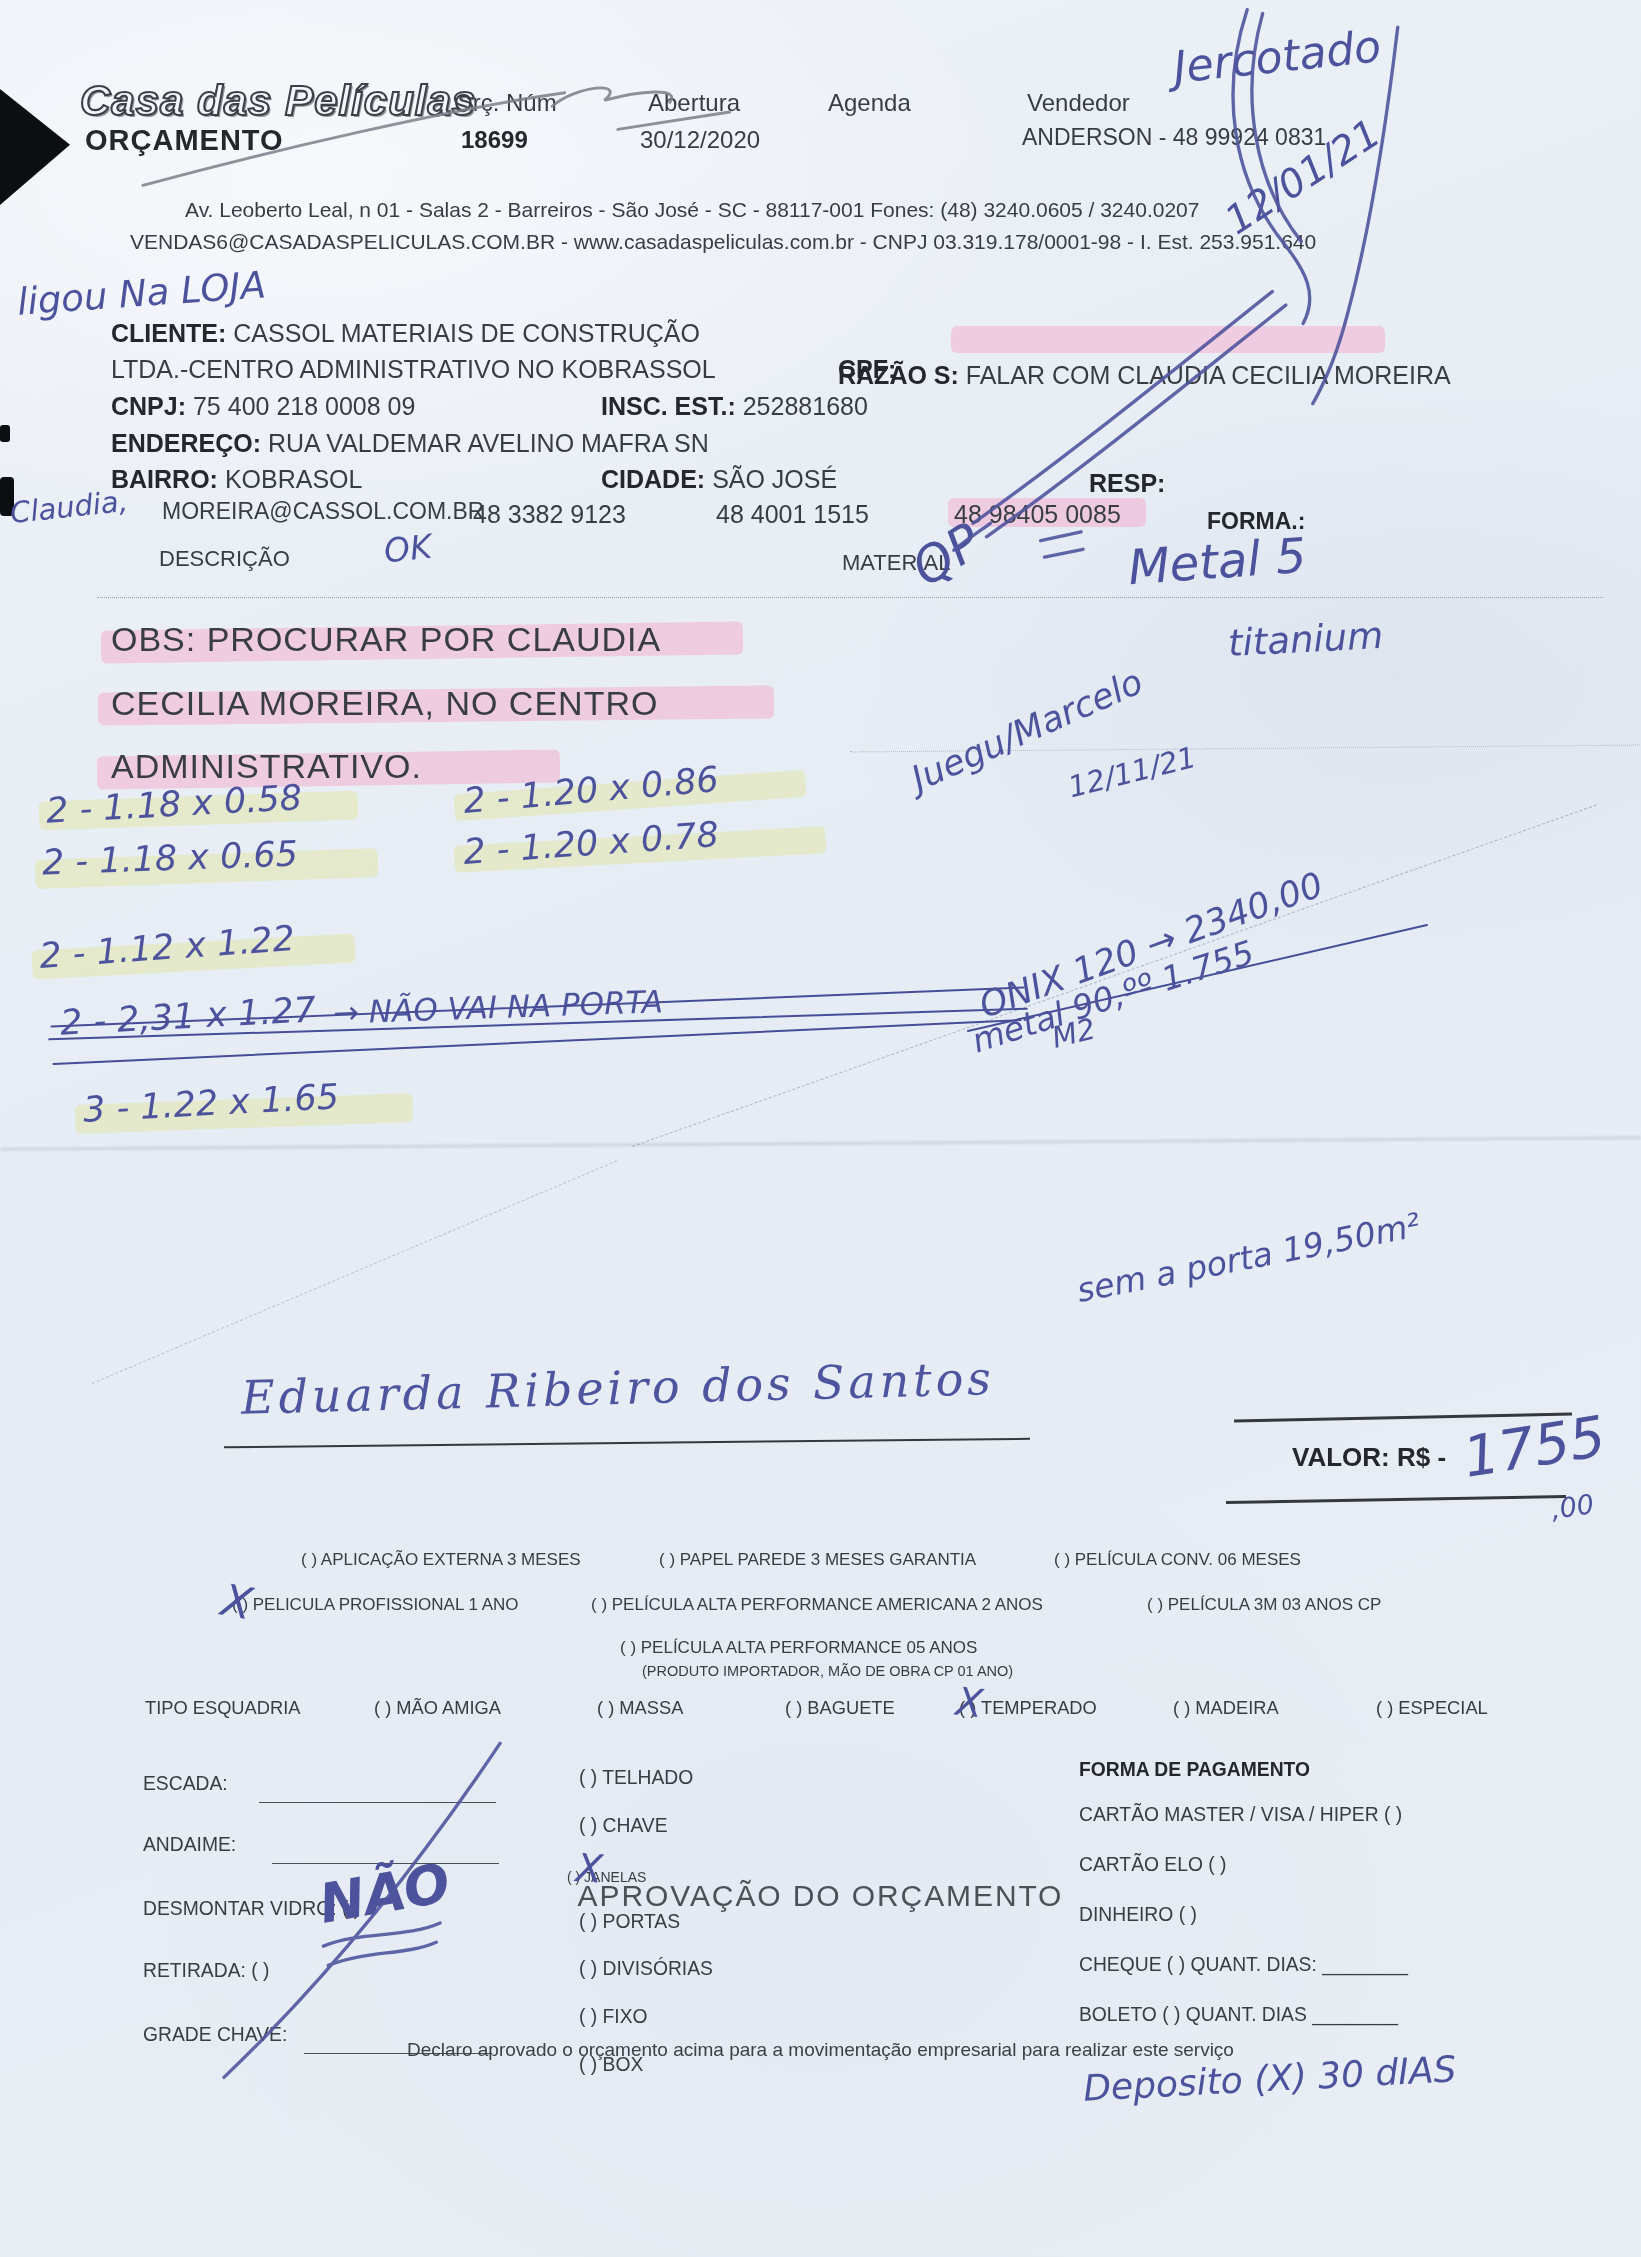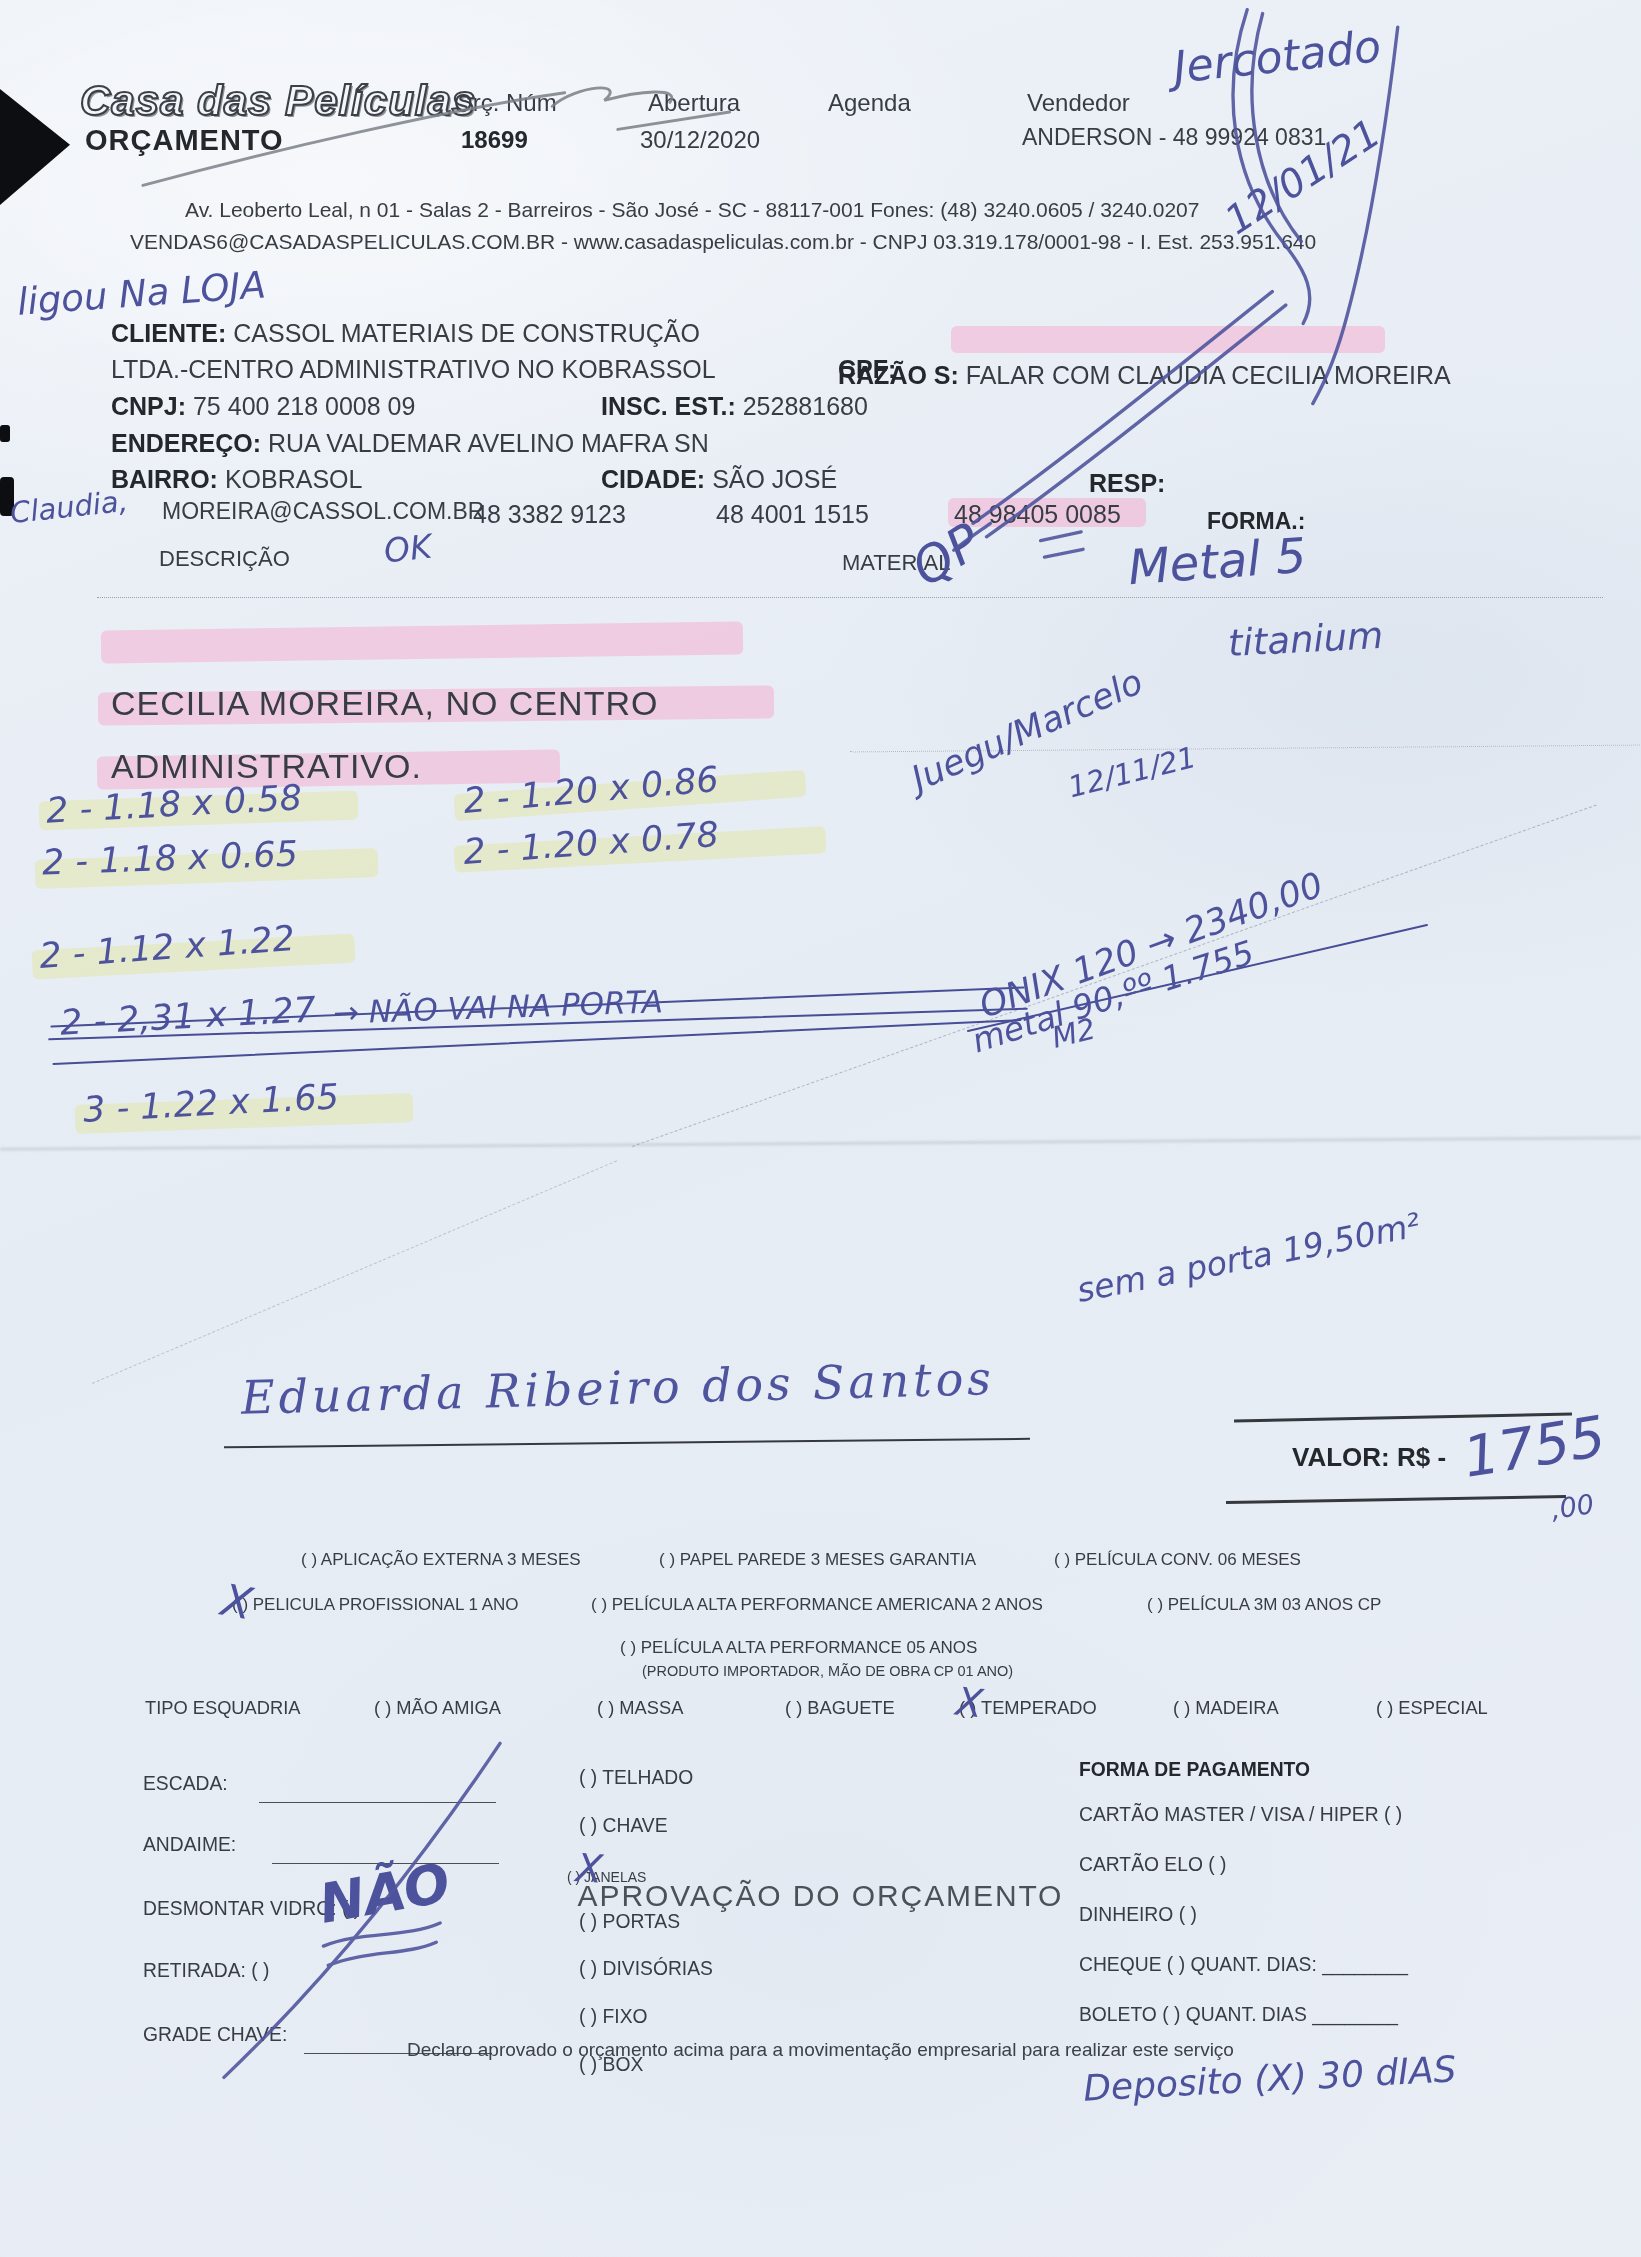--- a/index.html
+++ b/index.html
@@ -102,20 +102,21 @@
 
   <div class="abs t" style="left:159px;top:546px;font-size:22px;">DESCRIÇÃO</div>
   <div class="abs t" style="left:842px;top:550px;font-size:22px;">MATERIAL</div>
   <div class="dotted" style="left:97px;top:597px;width:1506px;"></div>
   <div class="dotted" style="left:850px;top:748px;width:792px;border-top-color:#b4bac2;transform:rotate(-0.5deg);"></div>
   <div class="abs h" style="left:912px;top:526px;font-size:50px;transform:rotate(-32deg);">QP</div>
 
   <div class="hl pink" style="left:101px;top:626px;width:642px;height:33px;transform:rotate(-0.8deg);"></div>
   <div class="hl pink" style="left:98px;top:689px;width:676px;height:33px;transform:rotate(-0.6deg);"></div>
   <div class="hl pink" style="left:97px;top:753px;width:463px;height:33px;transform:rotate(-0.9deg);"></div>
+  <div class="abs t" style="left:111px;top:620px;font-size:34px;letter-spacing:1px;">OBS: PROCURAR POR CLAUDIA</div>
   <div class="abs t" style="left:111px;top:684px;font-size:34px;letter-spacing:1px;">CECILIA MOREIRA, NO CENTRO</div>
   <div class="abs t" style="left:111px;top:747px;font-size:34px;letter-spacing:1px;">ADMINISTRATIVO.</div>
 
   <div class="abs h" style="left:1128px;top:533px;font-size:48px;transform:rotate(-4deg);">Metal 5</div>
   <div class="abs h" style="left:1228px;top:618px;font-size:37px;transform:rotate(-3deg);">titanium</div>
   <div class="abs h" style="left:903px;top:710px;font-size:35px;transform:rotate(-24deg);">Juegu/Marcelo</div>
   <div class="abs h" style="left:1067px;top:755px;font-size:29px;transform:rotate(-14deg);">12/11/21</div>
 
   <div class="hl yellow" style="left:39px;top:796px;width:319px;height:29px;transform:rotate(-2deg);"></div>
   <div class="abs h" style="left:46px;top:784px;font-size:35px;transform:rotate(-3deg);">2 - 1.18 x 0.58</div>

